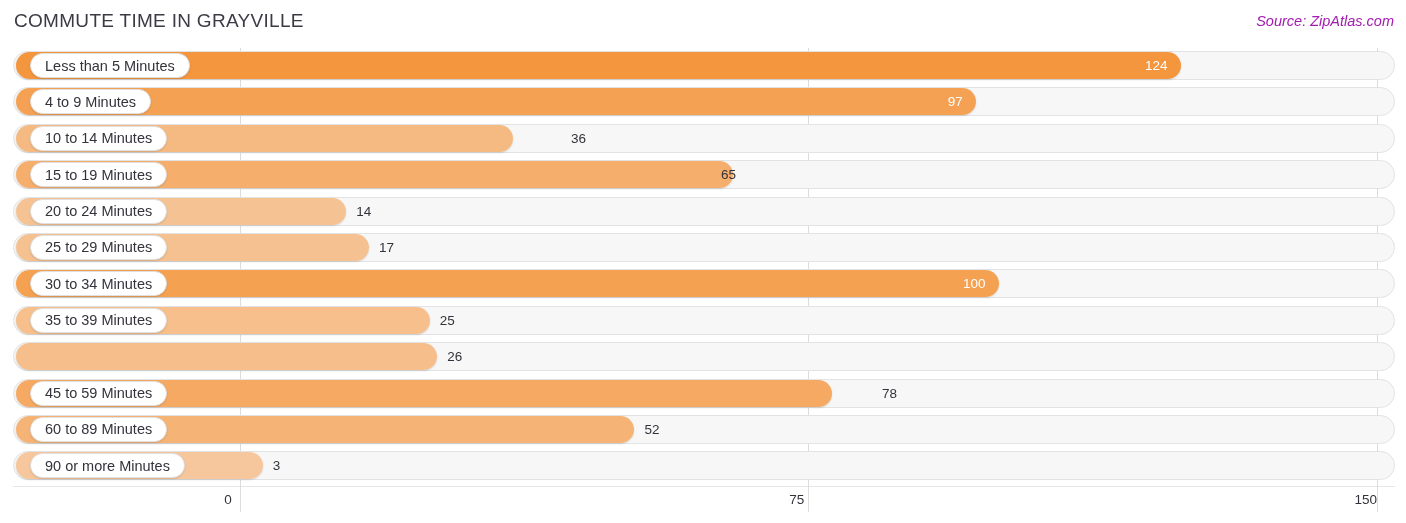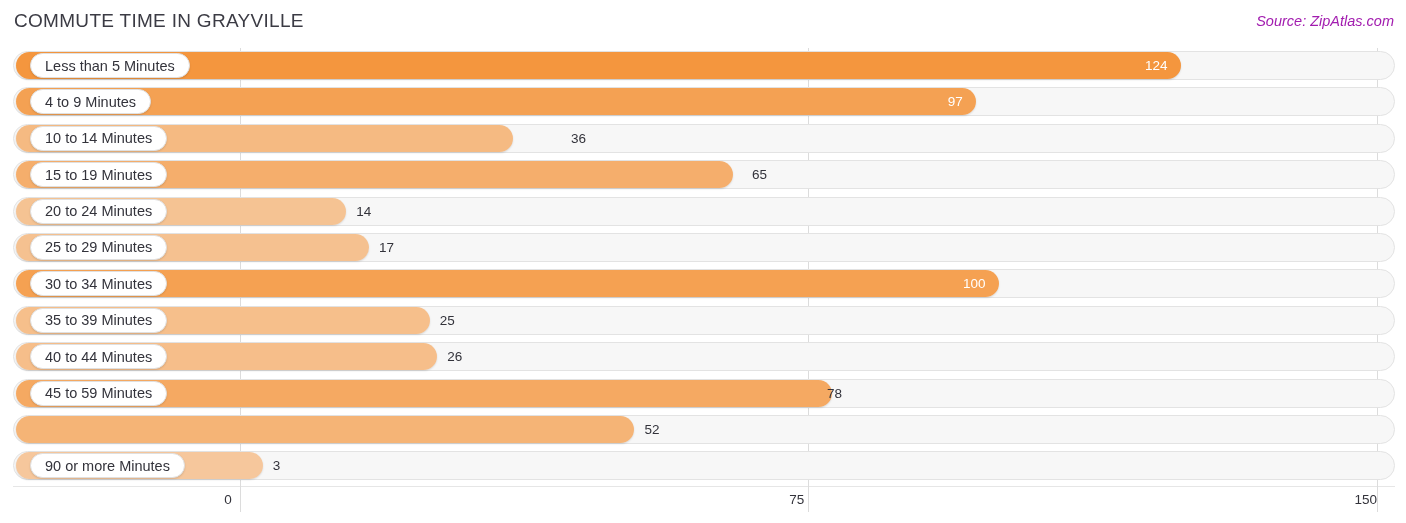--- a/index.html
+++ b/index.html
@@ -117,21 +117,21 @@
         </div>
         <div class="row">
           <div class="track"></div>
           <div class="bar" style="width: 497.06px; background: rgba(244, 150, 62, 0.63);"></div>
           <div class="val-out" style="left: 523.06px; margin-left: 48px;">36</div>
           <div class="label-pill">10 to 14 Minutes</div>
         </div>
         <div class="row">
           <div class="track"></div>
           <div class="bar" style="width: 717.025px; background: rgba(244, 150, 62, 0.753);"></div>
-          <div class="val-out" style="left: 752px;">65</div>
+          <div class="val-out" style="left: 721px;">65</div>
           <div class="label-pill">15 to 19 Minutes</div>
         </div>
         <div class="row">
           <div class="track"></div>
           <div class="bar" style="width: 330.19px; background: rgba(244, 150, 62, 0.537);"></div>
           <div class="val-out" style="left: 356.19px;">14</div>
           <div class="label-pill">20 to 24 Minutes</div>
         </div>
         <div class="row">
           <div class="track"></div>
@@ -149,32 +149,32 @@
         <div class="row">
           <div class="track"></div>
           <div class="bar" style="width: 413.625px; background: rgba(244, 150, 62, 0.584);"></div>
           <div class="val-out" style="left: 439.625px;">25</div>
           <div class="label-pill">35 to 39 Minutes</div>
         </div>
         <div class="row">
           <div class="track"></div>
           <div class="bar" style="width: 421.21px; background: rgba(244, 150, 62, 0.59);"></div>
           <div class="val-out" style="left: 447.21px;">26</div>
-          <div class="label-pill">40 to 44 Minutes</div>
         </div>
         <div class="row">
           <div class="track"></div>
           <div class="bar" style="width: 815.63px; background: rgba(244, 150, 62, 0.808);"></div>
-          <div class="val-out" style="left: 827px;">78</div>
+          <div class="val-out" style="left: 882px;">78</div>
           <div class="label-pill">45 to 59 Minutes</div>
         </div>
         <div class="row">
           <div class="track"></div>
           <div class="bar" style="width: 618.42px; background: rgba(244, 150, 62, 0.698);"></div>
           <div class="val-out" style="left: 644.42px;">52</div>
+          <div class="label-pill">60 to 89 Minutes</div>
         </div>
         <div class="row">
           <div class="track"></div>
           <div class="bar" style="width: 246.755px; background: rgba(244, 150, 62, 0.494);"></div>
           <div class="val-out" style="left: 272.755px;">3</div>
           <div class="label-pill">90 or more Minutes</div>
         </div>
       </div>
   </div>
 

